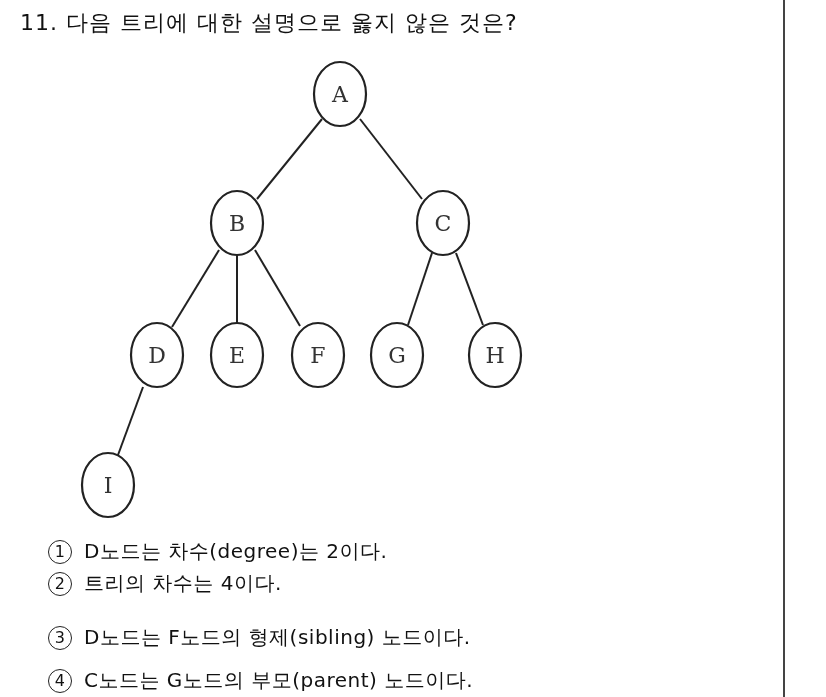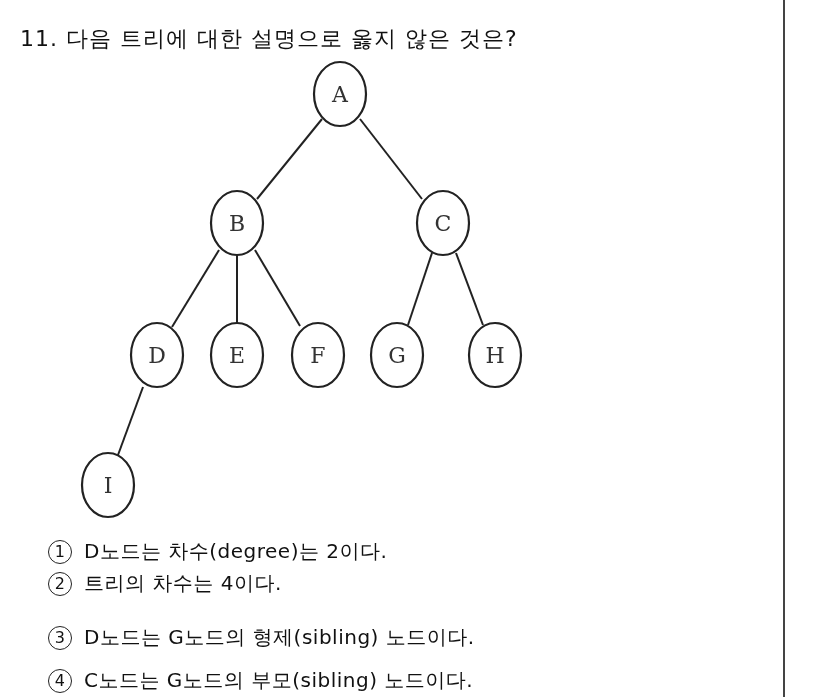--- a/index.html
+++ b/index.html
@@ -1,18 +1,18 @@
 <!DOCTYPE html>
 <html><head>
 <meta charset="utf-8">
 <style>
   html, body { margin:0; padding:0; background:#ffffff; }
   body { width:826px; height:697px; position:relative; overflow:hidden;
          font-family:"DejaVu Sans", sans-serif; color:#111; }
-  .question { position:absolute; left:20px; top:24px; font-size:22px; letter-spacing:1px; white-space:nowrap;text-align:right; }
+  .question { position:absolute; left:20px; top:8px; font-size:22px; letter-spacing:1px; white-space:nowrap;text-align:right; }
   .divider { position:absolute; left:783px; top:0; width:2px; height:697px; background:#444; }
   .tree { position:absolute; left:0; top:0; }
   .tree text { font-family:"DejaVu Serif", serif; font-size:22px; fill:#333; }
   .options { position:absolute; left:48px; top:538px; }
   .opt { position:absolute; left:0; font-size:20px; white-space:nowrap; letter-spacing:0.5px; }
   .opt .num { display:inline-block; width:22px; height:22px; border:1.5px solid #222; border-radius:50%;
               text-align:center; line-height:22px; font-size:16px; margin-right:12px; vertical-align:1px; }
 </style>
 </head>
 <body>
@@ -55,20 +55,20 @@
 </svg>
 
 <div class="options">
   <div class="opt" style="top:0px">
     <span class="num">1</span><span>D노드는 차수(degree)는 2이다.</span>
   </div>
   <div class="opt" style="top:32px">
     <span class="num">2</span><span>트리의 차수는 4이다.</span>
   </div>
   <div class="opt" style="top:86px">
-    <span class="num">3</span><span>D노드는 G노드의 형제(sibling) 노드이다.</span>
+    <span class="num">3</span><span>D노드는 F노드의 형제(sibling) 노드이다.</span>
   </div>
   <div class="opt" style="top:129px">
-    <span class="num">4</span><span>C노드는 G노드의 부모(sibling) 노드이다.</span>
+    <span class="num">4</span><span>C노드는 G노드의 부모(parent) 노드이다.</span>
   </div>
 </div>
 
 <div class="divider"></div>
 
 </body></html>

